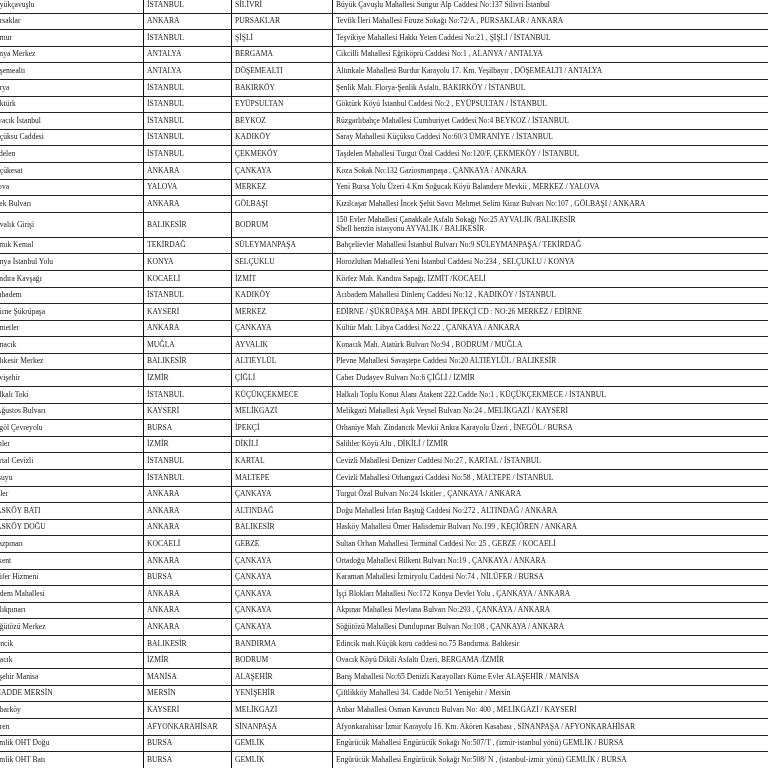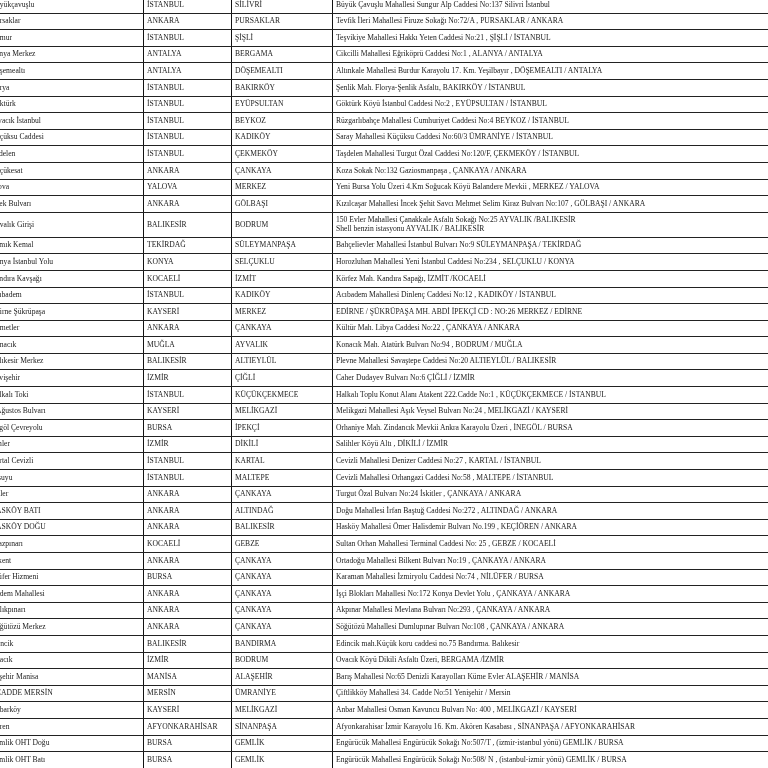--- a/index.html
+++ b/index.html
@@ -271,21 +271,21 @@
         </tr>
         <tr>
           <td class="c1">aşehir Manisa</td>
           <td class="c2">MANİSA</td>
           <td class="c3">ALAŞEHİR</td>
           <td class="c4 addr">Barış Mahallesi  No:65 Denizli Karayolları Küme Evler  ALAŞEHİR / MANİSA</td>
         </tr>
         <tr>
           <td class="c1"> CADDE MERSİN</td>
           <td class="c2">MERSİN</td>
-          <td class="c3">ÜMRANİYE</td>
+          <td class="c3">YENİŞEHİR</td>
           <td class="c4 addr">Çiftlikköy Mahallesi 34. Cadde No:51 Yenişehir / Mersin</td>
         </tr>
         <tr>
           <td class="c1">nbarköy</td>
           <td class="c2">KAYSERİ</td>
           <td class="c3">MELİKGAZİ</td>
           <td class="c4 addr"> Anbar Mahallesi Osman Kavuncu Bulvarı No: 400  , MELİKGAZİ / KAYSERİ</td>
         </tr>
         <tr>
           <td class="c1">ören</td>

